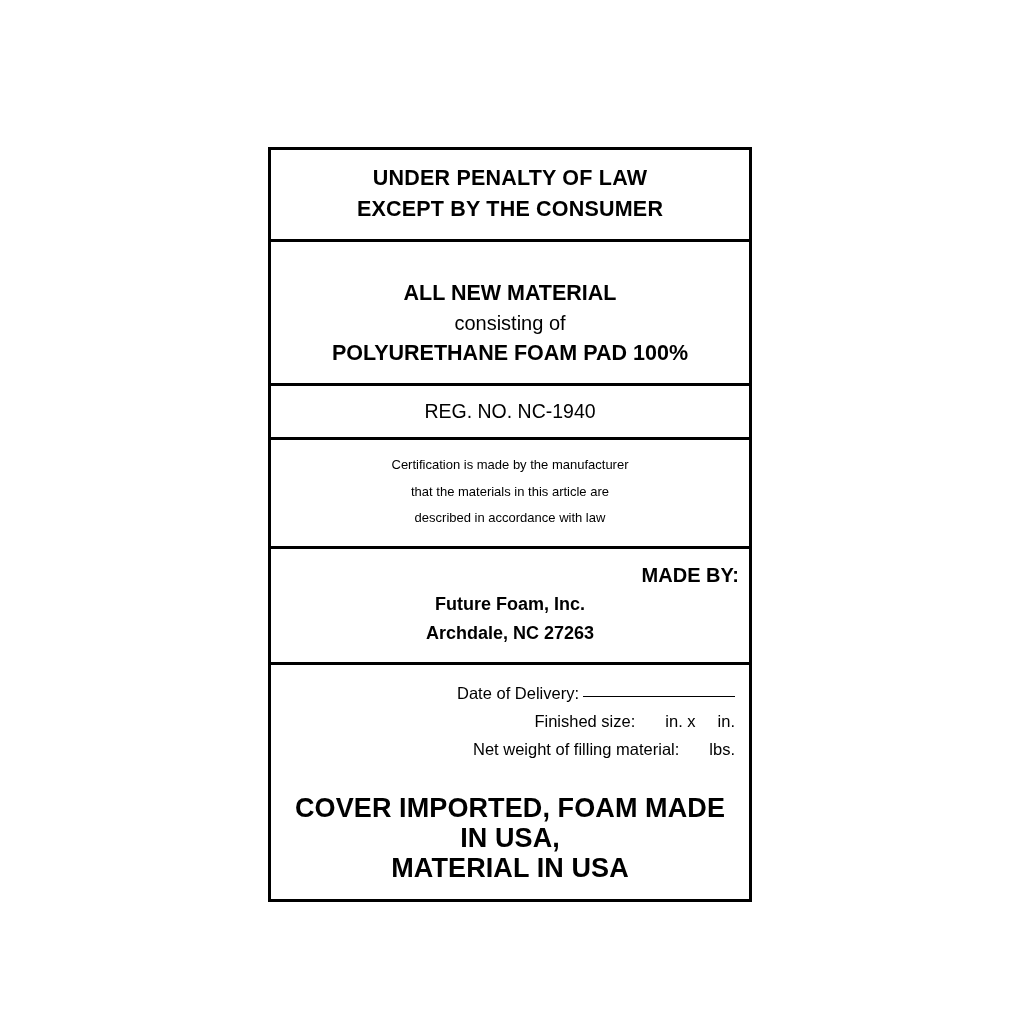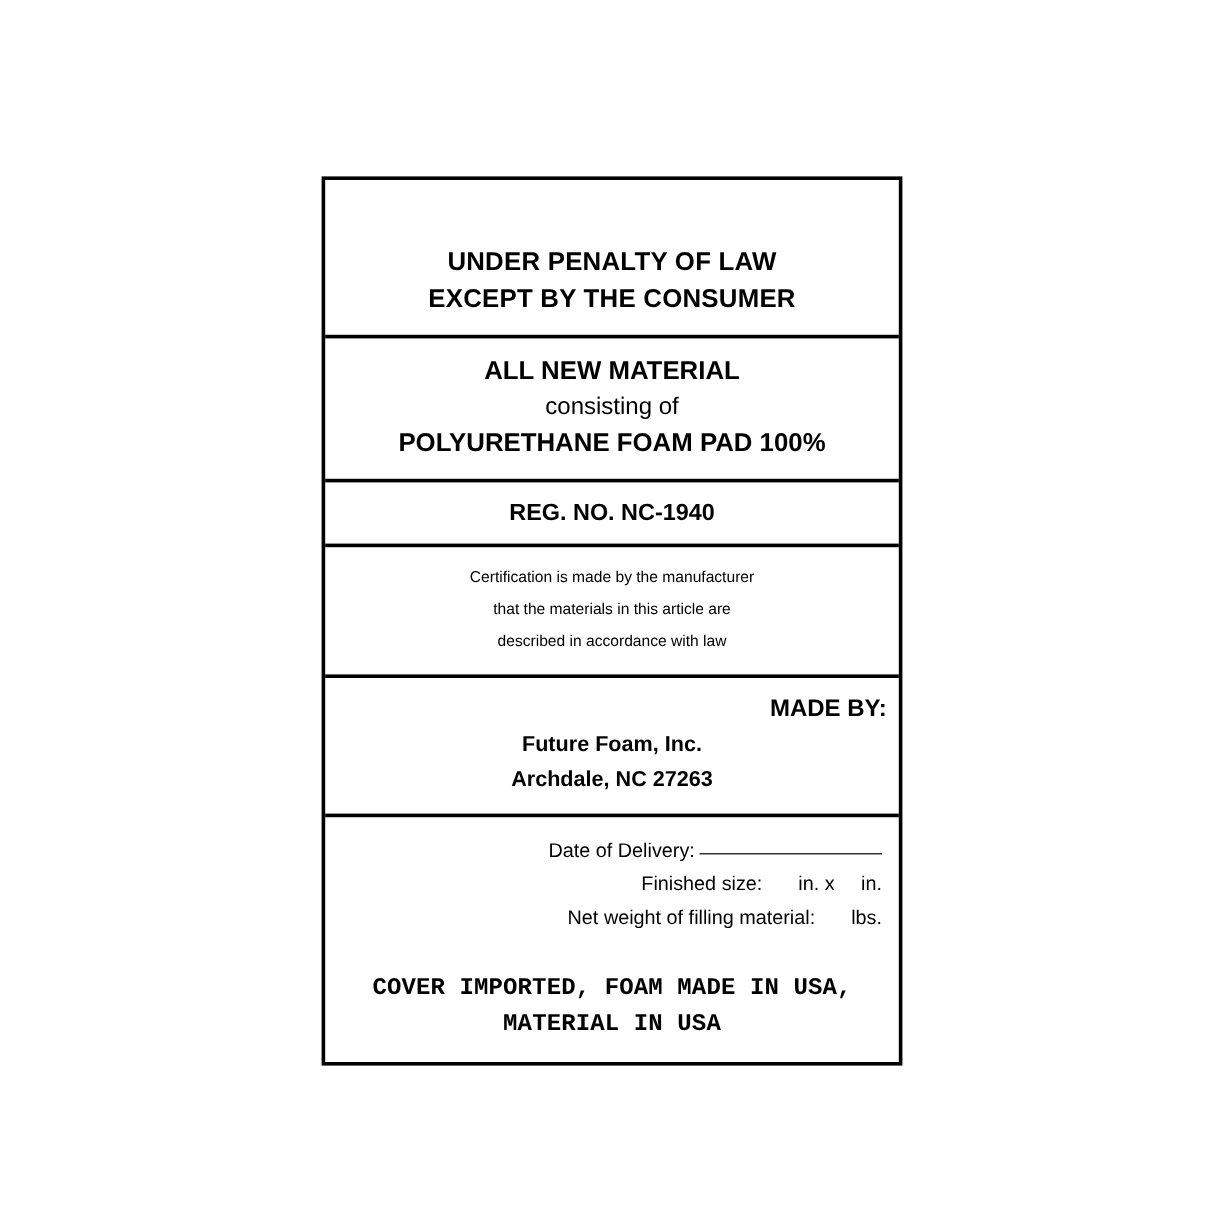--- a/index.html
+++ b/index.html
@@ -28,50 +28,50 @@
     box-sizing: border-box;
     text-align: center;
   }
   .section:last-child {
     border-bottom: none;
   }
 
   
   .sec-penalty {
     padding: 13px 10px 14px 10px;
-    margin-top: 40px;
   }
   .sec-penalty .line {
     font-weight: bold;
     font-size: 21.5px;
     line-height: 31px;
     letter-spacing: 0.2px;
   }
 
   
   .sec-material {
     padding: 12px 10px 14px 10px;
+    margin-top: 24px;
   }
   .sec-material .big {
     font-weight: bold;
     font-size: 21.5px;
     line-height: 31px;
   }
   .sec-material .mid {
     font-weight: normal;
     font-size: 20px;
     line-height: 29px;
   }
 
   
   .sec-reg {
     padding: 12px 10px 13px 10px;
   }
   .sec-reg .line {
-    font-weight: bold;
+    font-weight: normal;
     font-size: 19.5px;
     line-height: 26px;
     text-align: center;
   }
 
   
   .sec-cert {
     padding: 12px 10px 14px 10px;
   }
   .sec-cert .line {
@@ -116,24 +116,23 @@
     margin-left: 4px;
   }
   .gap-sm { display: inline-block; width: 30px; }
   .gap-xs { display: inline-block; width: 22px; }
   .footer-block {
     text-align: center;
     padding: 30px 8px 2px 8px;
   }
   .footer-block .line {
     font-weight: bold;
-    font-size: 20px;
+    font-size: 27px;
     line-height: 30px;
     letter-spacing: 0.1px;
-    font-family: Liberation Mono, monospace;
   }
 </style>
 </head>
 <body>
 
 <div class="label-tag">
 
   <div class="section sec-penalty">
     <div class="line">UNDER PENALTY OF LAW</div>
     <div class="line">EXCEPT BY THE CONSUMER</div>

